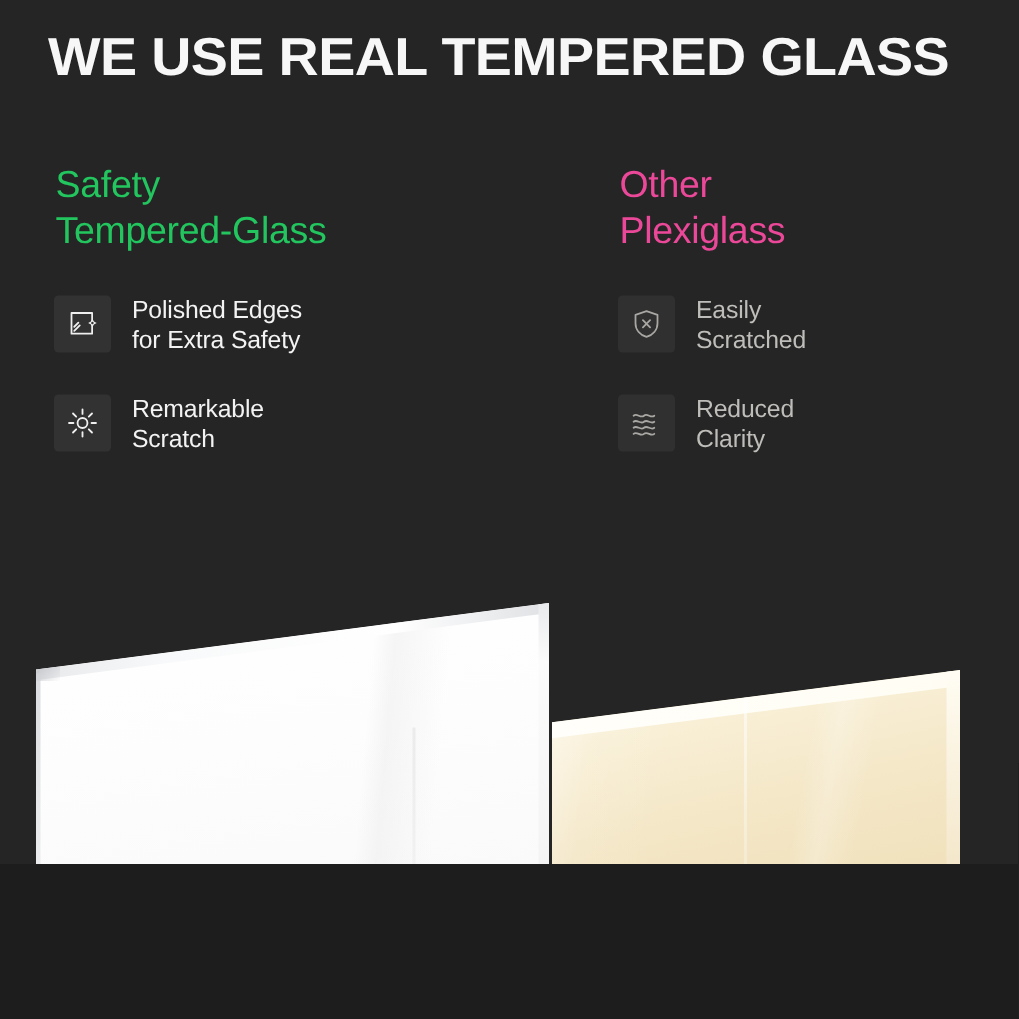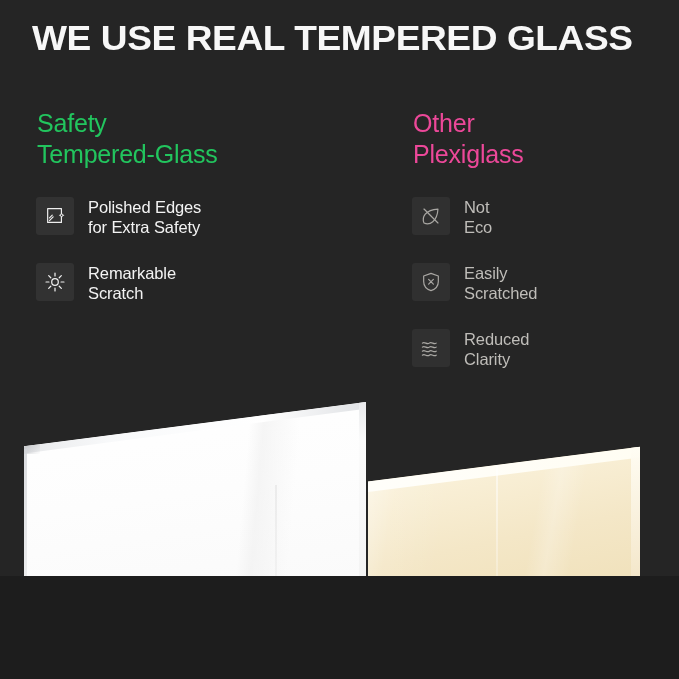--- a/index.html
+++ b/index.html
@@ -248,30 +248,20 @@
 
     </div>
   </div>
 
   <div class="col col-right">
     <div class="col-head">Other
 Plexiglass</div>
 
     <div class="features">
 
-      <div class="feature">
-        <span class="chip">
-          <svg width="22" height="22" viewBox="0 0 24 24" fill="none" stroke="#a9a7a3" stroke-width="1.3" stroke-linecap="round" stroke-linejoin="round">
-            <path d="M4.4 19.6 C1.7 13.6 5.6 5.2 19.6 4.4 C18.8 18.4 10.4 22.3 4.4 19.6 Z"></path>
-            <path d="M4.4 4.4 L19.6 19.6"></path>
-          </svg>
-        </span>
-        <span class="feature-label">Not
-Eco</span>
-      </div>
 
       <div class="feature">
         <span class="chip">
           <svg width="22" height="22" viewBox="0 0 24 24" fill="none" stroke="#a9a7a3" stroke-width="1.3" stroke-linecap="round" stroke-linejoin="round">
             <path d="M12 2.6 L20 5.4 V11.4 C20 16.3 16.6 19.9 12 21.4
                      C7.4 19.9 4 16.3 4 11.4 V5.4 Z"></path>
             <path d="M9.4 9.2 L14.6 14.4 M14.6 9.2 L9.4 14.4"></path>
           </svg>
         </span>
         <span class="feature-label">Easily

